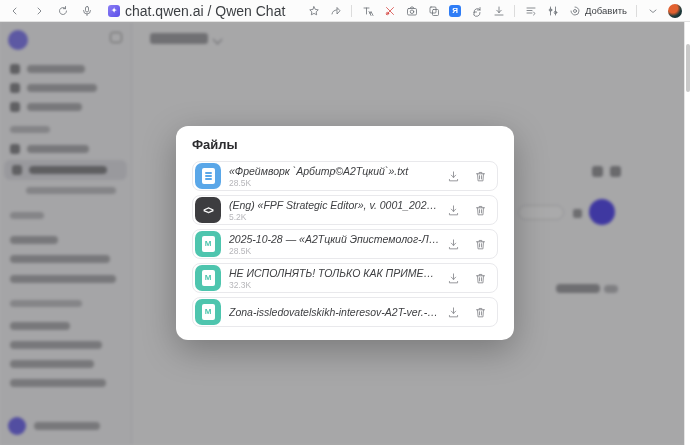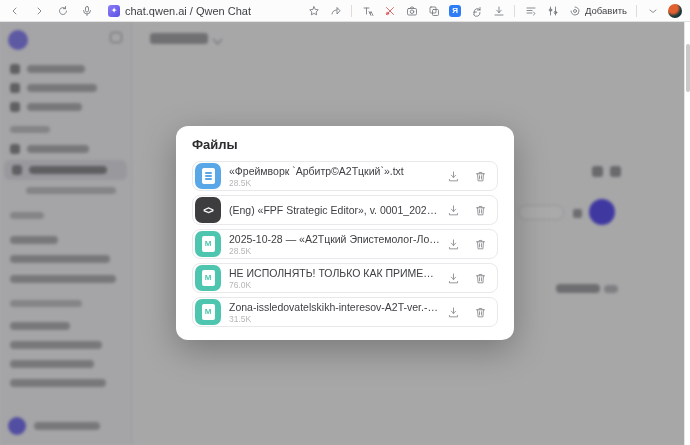--- a/index.html
+++ b/index.html
@@ -15,21 +15,21 @@
     color:#5f6368; z-index:40;
   }
   .tb-ic { width:13px; height:13px; display:flex; align-items:center; justify-content:center;
            font-size:11px; line-height:1; color:#5f6368; flex:0 0 auto; }
   .tb-ic svg { width:12px; height:12px; stroke:#6a6f75; fill:none; stroke-width:1.6; stroke-linecap:round; stroke-linejoin:round; }
   .url-group { display:flex; align-items:center; gap:5px; margin-left:4px; }
   .favicon { width:12px; height:12px; border-radius:3px;
              background:linear-gradient(135deg,#8a7df5,#5b4fe8);
              display:flex; align-items:center; justify-content:center;
              color:#fff; font-size:8px; }
-  .url-text { font-size:11px; color:#3c3f43; white-space:nowrap; }
+  .url-text { font-size:14px; color:#3c3f43; white-space:nowrap; }
   .tb-right { margin-left:auto; display:flex; align-items:center; gap:9px; }
   .tb-div { width:1px; height:12px; background:#dcdcdc; }
   .tb-red svg { stroke:#d64541; }
   .tb-blue { width:12px; height:12px; background:#2f7df6; border-radius:3px;
              color:#fff; font-size:8px; font-weight:bold;
              display:flex; align-items:center; justify-content:center; }
   .assistant { display:flex; align-items:center; gap:4px; font-size:9.5px; color:#3c3f43; white-space:nowrap; }
   .avatar-tb { width:14px; height:14px; border-radius:50%;
                background:radial-gradient(circle at 35% 30%, #e2602f 0 35%, #1c3b3c 60%, #101d22 100%); }
 
@@ -95,21 +95,21 @@
               display:flex; align-items:center; padding:0 10px 0 2px; background:#fff; }
   .file-type-icon { width:26px; height:26px; border-radius:7px; flex:0 0 auto;
                     display:flex; align-items:center; justify-content:center; margin-right:8px; }
   .page { width:13px; height:16px; background:#fff; border-radius:2px;
           display:flex; flex-direction:column; align-items:center; justify-content:center; gap:1.5px; }
   .page .glyph-letter { font-size:8px; font-weight:bold; line-height:1; }
   .page .ln { width:7px; height:1.5px; border-radius:1px; }
   .glyph-code { color:#fff; font-size:10px; font-weight:bold; letter-spacing:-1px; }
   .file-meta { min-width:0; flex:1; display:flex; flex-direction:column; justify-content:center; gap:1px; }
   .file-name { font-size:10.5px; color:#3f4043; white-space:nowrap; overflow:hidden;
-               text-overflow:ellipsis; padding-right:6px; }
+               text-overflow:ellipsis; padding-right:6px;font-style:italic; }
   .file-size { font-size:8.5px; color:#b6b6ba; }
   .row-actions { display:flex; align-items:center; gap:13px; flex:0 0 auto; }
   .row-btn { width:14px; height:14px; display:flex; align-items:center; justify-content:center; cursor:pointer; }
   .row-btn svg { width:13px; height:13px; stroke:#8f9094; fill:none; stroke-width:1.7;
                  stroke-linecap:round; stroke-linejoin:round; }
 </style>
 </head>
 <body>
 
 <div class="window">
@@ -335,20 +335,21 @@
             </span>
     </span>
   </div>
 
   <div class="file-row">
     <span class="file-type-icon" style="background: rgb(61, 61, 64);">
             <span class="glyph-code">&lt;&gt;</span>
           </span>
     <span class="file-meta">
       <span class="file-name">(Eng) «FPF Strategic Editor», v. 0001_2025-07-10.json</span>
+      <span class="file-size">5.2K</span>
     </span>
     <span class="row-actions">
       <span class="row-btn">
         <svg viewBox="0 0 24 24">
                 <path d="M12 3.5v10m0 0l-4-4m4 4l4-4M4.5 17.5V20h15v-2.5"></path>
               </svg>
             </span>
       <span class="row-btn">
         <svg viewBox="0 0 24 24">
                 <path d="M4.5 7h15M9.5 7V4.5h5V7M6.5 7l1 13h9l1-13M10.2 10.5v6M13.8 10.5v6"></path>
@@ -382,21 +383,21 @@
   </div>
 
   <div class="file-row">
     <span class="file-type-icon" style="background: rgb(78, 197, 174);">
             <span class="page">
               <span class="glyph-letter" style="color: rgb(78, 197, 174);">M</span>
             </span>
           </span>
     <span class="file-meta">
       <span class="file-name">НЕ ИСПОЛНЯТЬ! ТОЛЬКО КАК ПРИМЕР!! 2025-10-28 — «А2Тцкий ...</span>
-      <span class="file-size">76.0K</span>
+      <span class="file-size">32.3K</span>
     </span>
     <span class="row-actions">
       <span class="row-btn">
         <svg viewBox="0 0 24 24">
                 <path d="M12 3.5v10m0 0l-4-4m4 4l4-4M4.5 17.5V20h15v-2.5"></path>
               </svg>
             </span>
       <span class="row-btn">
         <svg viewBox="0 0 24 24">
                 <path d="M4.5 7h15M9.5 7V4.5h5V7M6.5 7l1 13h9l1-13M10.2 10.5v6M13.8 10.5v6"></path>
@@ -406,21 +407,20 @@
   </div>
 
   <div class="file-row">
     <span class="file-type-icon" style="background: rgb(78, 197, 174);">
             <span class="page">
               <span class="glyph-letter" style="color: rgb(78, 197, 174);">M</span>
             </span>
           </span>
     <span class="file-meta">
       <span class="file-name">Zona-issledovatelskikh-interesov-A2T-ver.-2.md</span>
-      <span class="file-size">31.5K</span>
     </span>
     <span class="row-actions">
       <span class="row-btn">
         <svg viewBox="0 0 24 24">
                 <path d="M12 3.5v10m0 0l-4-4m4 4l4-4M4.5 17.5V20h15v-2.5"></path>
               </svg>
             </span>
       <span class="row-btn">
         <svg viewBox="0 0 24 24">
                 <path d="M4.5 7h15M9.5 7V4.5h5V7M6.5 7l1 13h9l1-13M10.2 10.5v6M13.8 10.5v6"></path>

